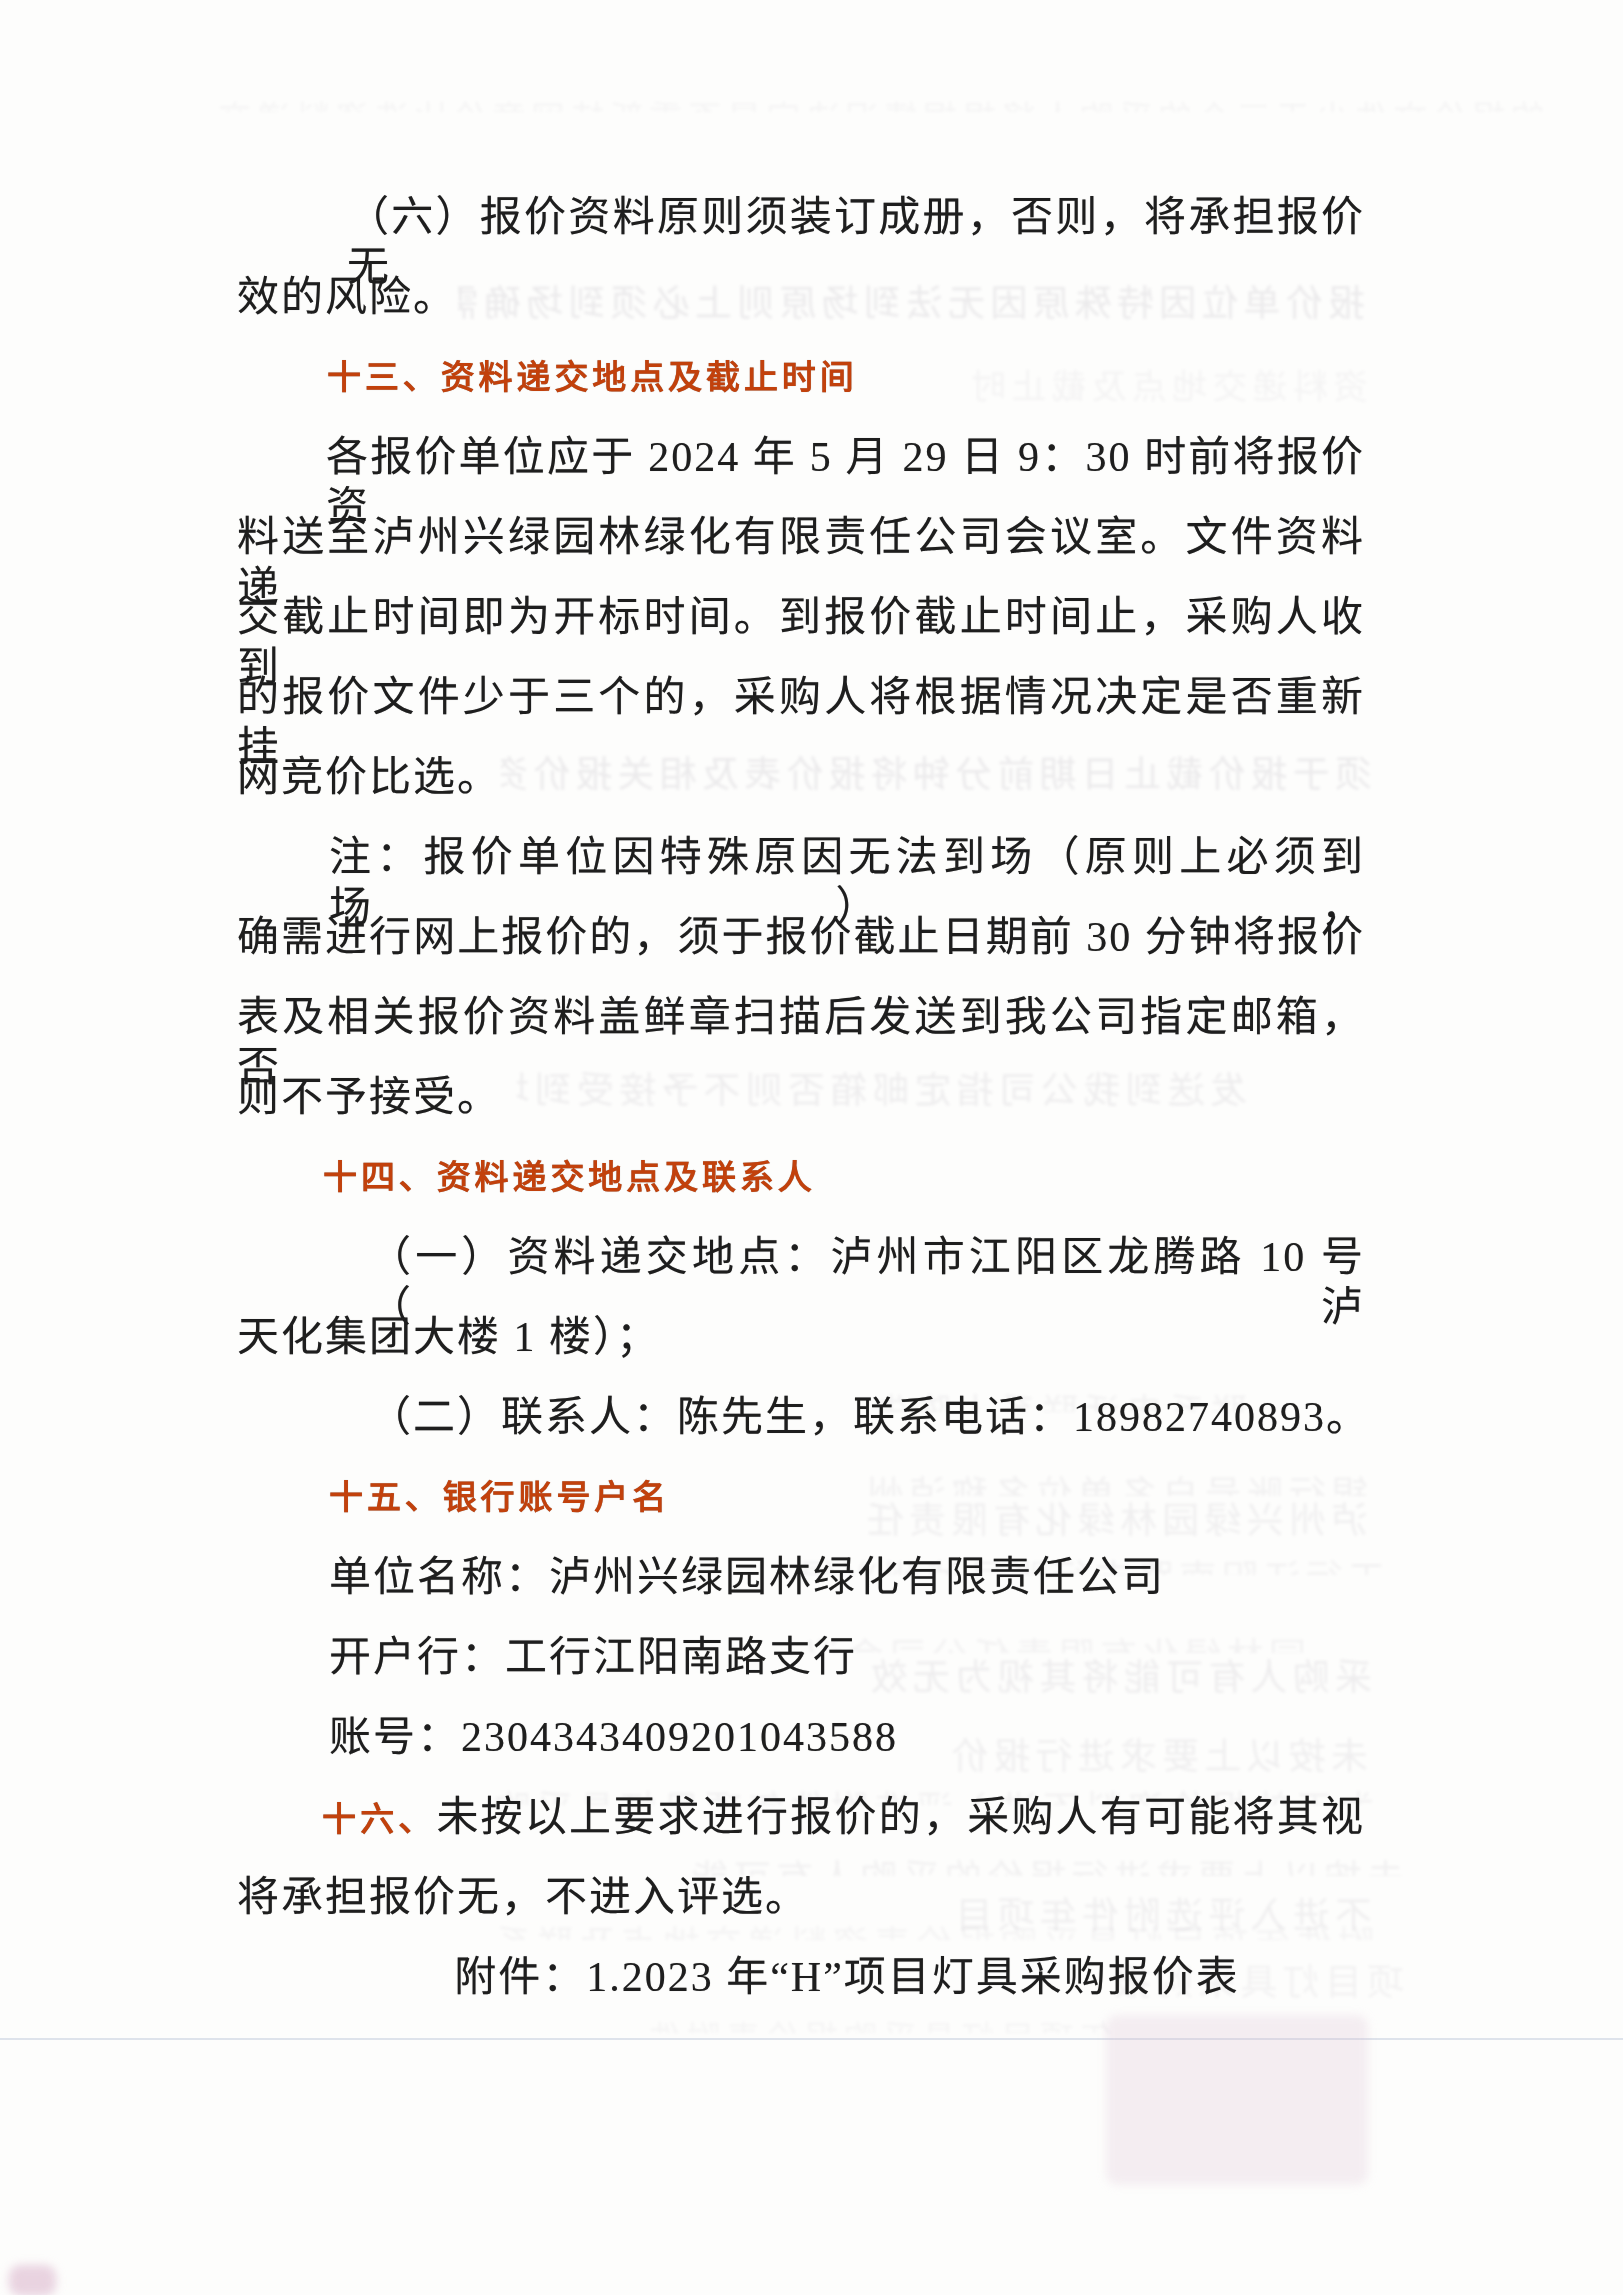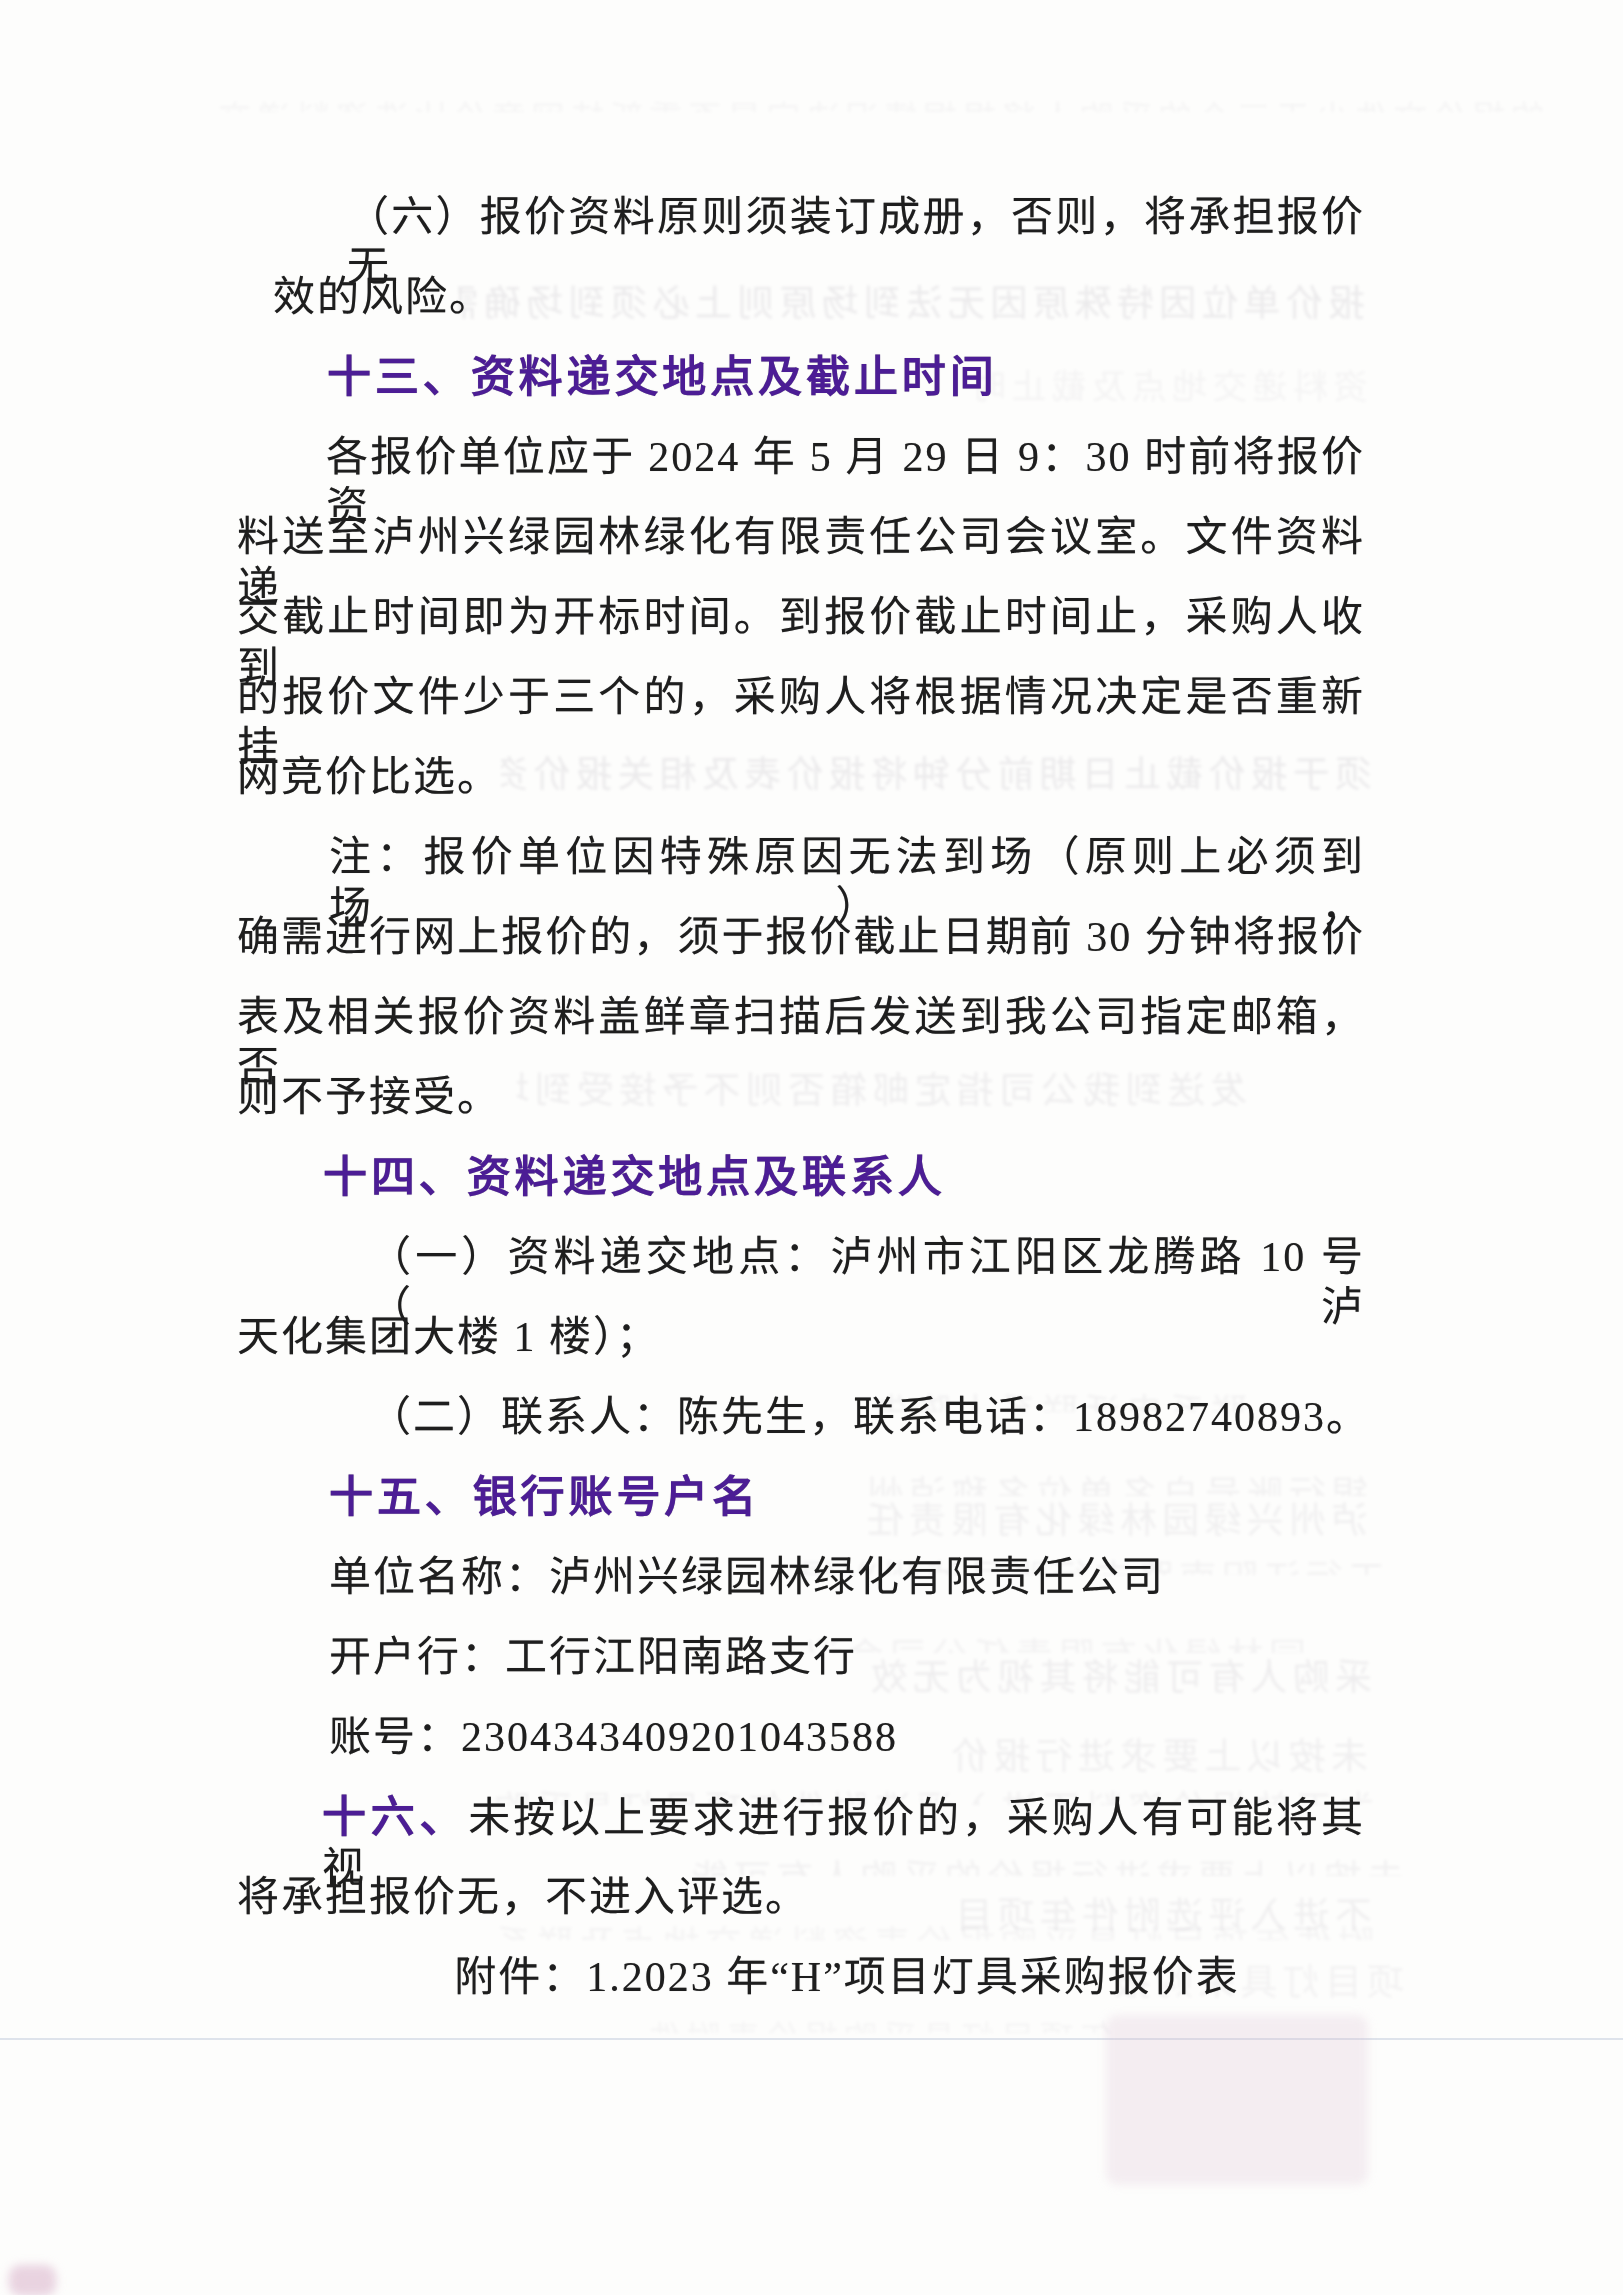--- a/index.html
+++ b/index.html
@@ -29,23 +29,23 @@
   }
   .line.just {
     white-space: normal;
     text-align: justify;
     text-align-last: justify;
   }
   .line.heading,
   .hprefix {
     font-family: "Liberation Sans", "DejaVu Sans", sans-serif;
     font-weight: 700;
-    font-size: 44px;
+    font-size: 34px;
     letter-spacing: 3.9px;
-    color: #4c1d95;
+    color: #c2410c;
   }
   
   .ghost {
     position: absolute;
     overflow: hidden;
     white-space: nowrap;
     color: #6e6678;
     transform: scaleX(-1);
     filter: blur(1.6px);
     font-family: "Liberation Serif", "DejaVu Serif", serif;
@@ -85,21 +85,21 @@
       <div class="ghost" style="left: 776px; top: 1895px; width: 596px; height: 36px; font-size: 37px; line-height: 42px; opacity: 0.09;">不进入评选附件年项目</div>
       <div class="ghost" style="left: 393px; top: 1924px; width: 982px; height: 15.7px; font-size: 37px; line-height: 42px; opacity: 0.06;">附件年项目灯具采购报价表资料递交地点及联系</div>
       <div class="ghost" style="left: 1047px; top: 1962px; width: 357px; height: 36px; font-size: 37px; line-height: 42px; opacity: 0.07;">项目灯具采购报</div>
       <div class="ghost" style="left: 458px; top: 2019px; width: 655px; height: 14.4px; font-size: 34px; line-height: 39px; opacity: 0.05;">年项目灯具采购报价表附件</div>
       <div class="streak" style="left: 0px; top: 2038px; width: 1623px; height: 2px; background: rgba(185, 196, 216, 0.45);"></div>
       <div class="smudge" style="left: 1106px; top: 2015px; width: 262px; height: 170px; background: rgba(214, 184, 204, 0.22);"></div>
       <div class="smudge" style="left: 9.2px; top: 2265px; width: 47px; height: 31px; background: rgba(209, 160, 190, 0.45);"></div>
     </div>
   <div class="content" id="content">
       <div class="line body just" style="padding-left: 110px;"><span>（六）报价资料原则须装订成册，否则，将承担报价无</span></div>
-      <div class="line body" style="padding-left: 0px; margin-left: 36px;"><span>效的风险。</span></div>
+      <div class="line body" style="padding-left: 0px;"><span>效的风险。</span></div>
       <div class="line heading" style="padding-left: 90px;"><span>十三、资料递交地点及截止时间</span></div>
       <div class="line body just" style="padding-left: 89px;"><span>各报价单位应于 2024 年 5 月 29 日 9：30 时前将报价资</span></div>
       <div class="line body just" style="padding-left: 0px;"><span>料送至泸州兴绿园林绿化有限责任公司会议室。文件资料递</span></div>
       <div class="line body just" style="padding-left: 0px;"><span>交截止时间即为开标时间。到报价截止时间止，采购人收到</span></div>
       <div class="line body just" style="padding-left: 0px;"><span>的报价文件少于三个的，采购人将根据情况决定是否重新挂</span></div>
       <div class="line body" style="padding-left: 0px;"><span>网竞价比选。</span></div>
       <div class="line body just" style="padding-left: 92px;"><span>注：报价单位因特殊原因无法到场（原则上必须到场），</span></div>
       <div class="line body just" style="padding-left: 0px;"><span>确需进行网上报价的，须于报价截止日期前 30 分钟将报价</span></div>
       <div class="line body just" style="padding-left: 0px;"><span>表及相关报价资料盖鲜章扫描后发送到我公司指定邮箱，否</span></div>
       <div class="line body" style="padding-left: 0px;"><span>则不予接受。</span></div>

